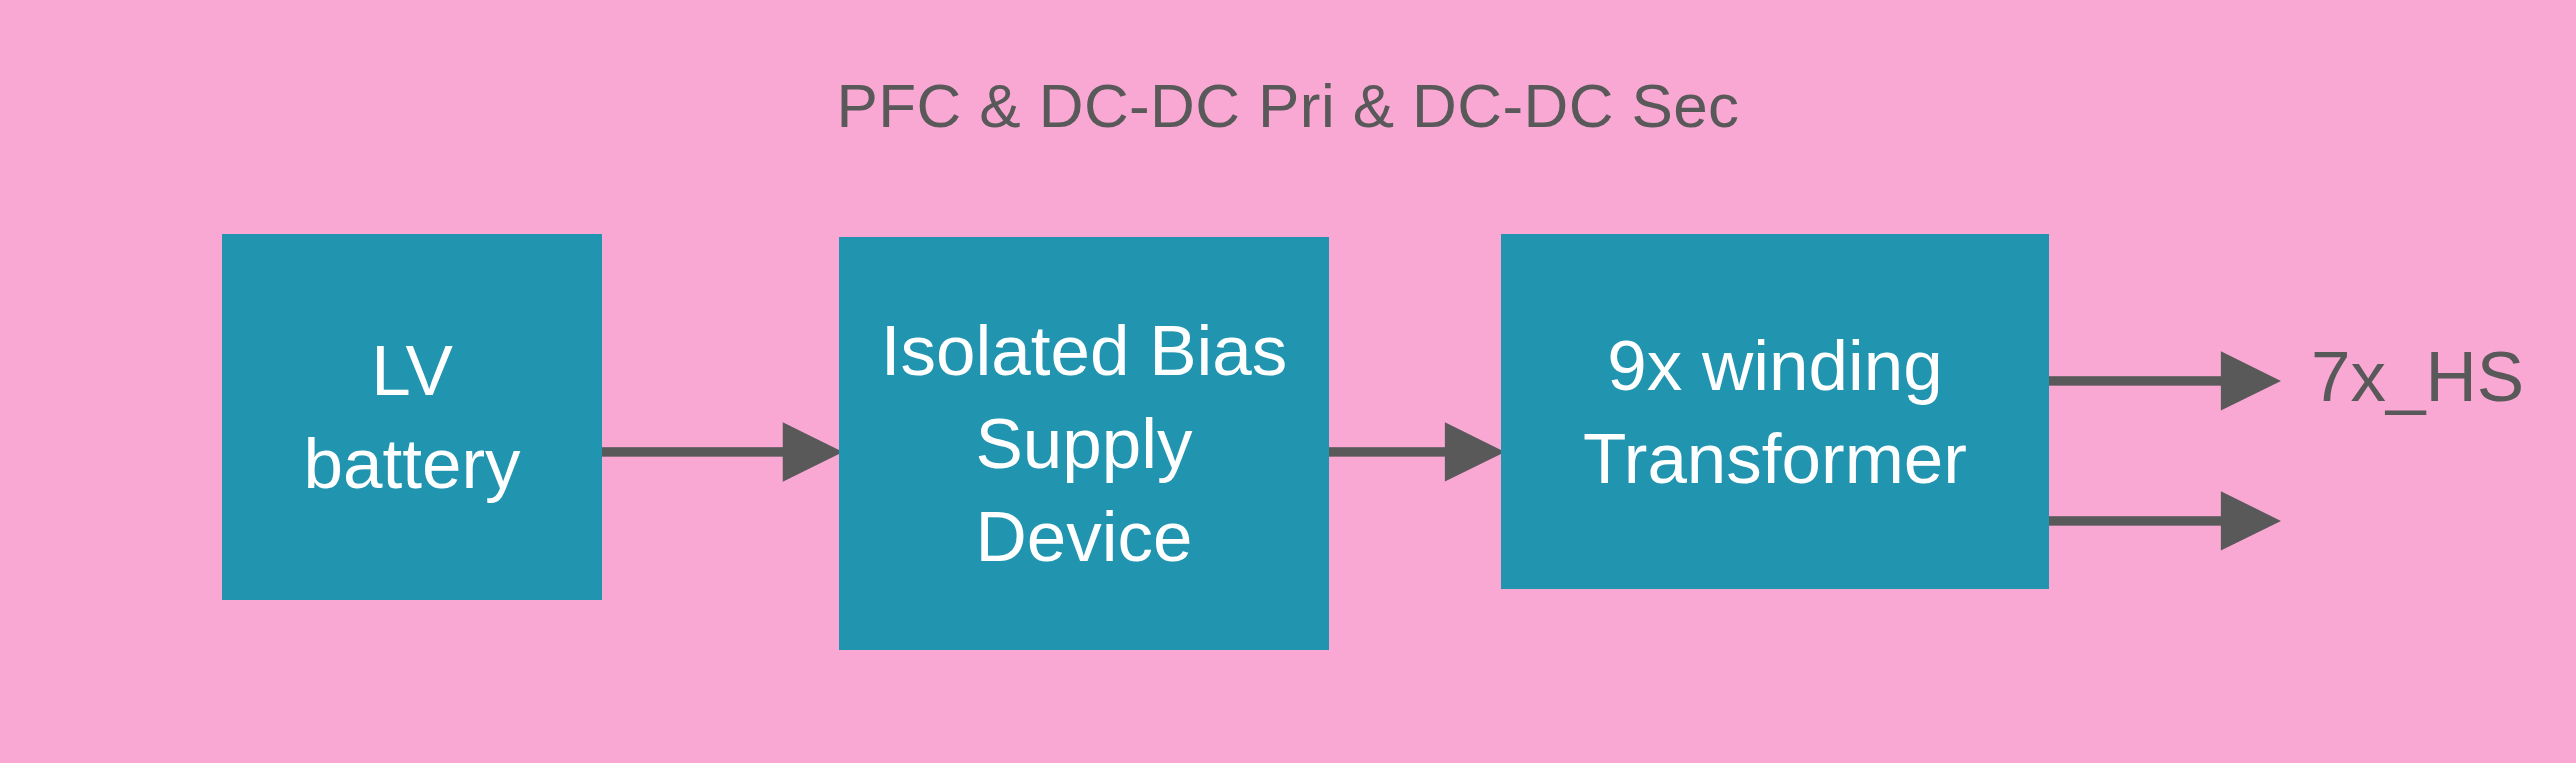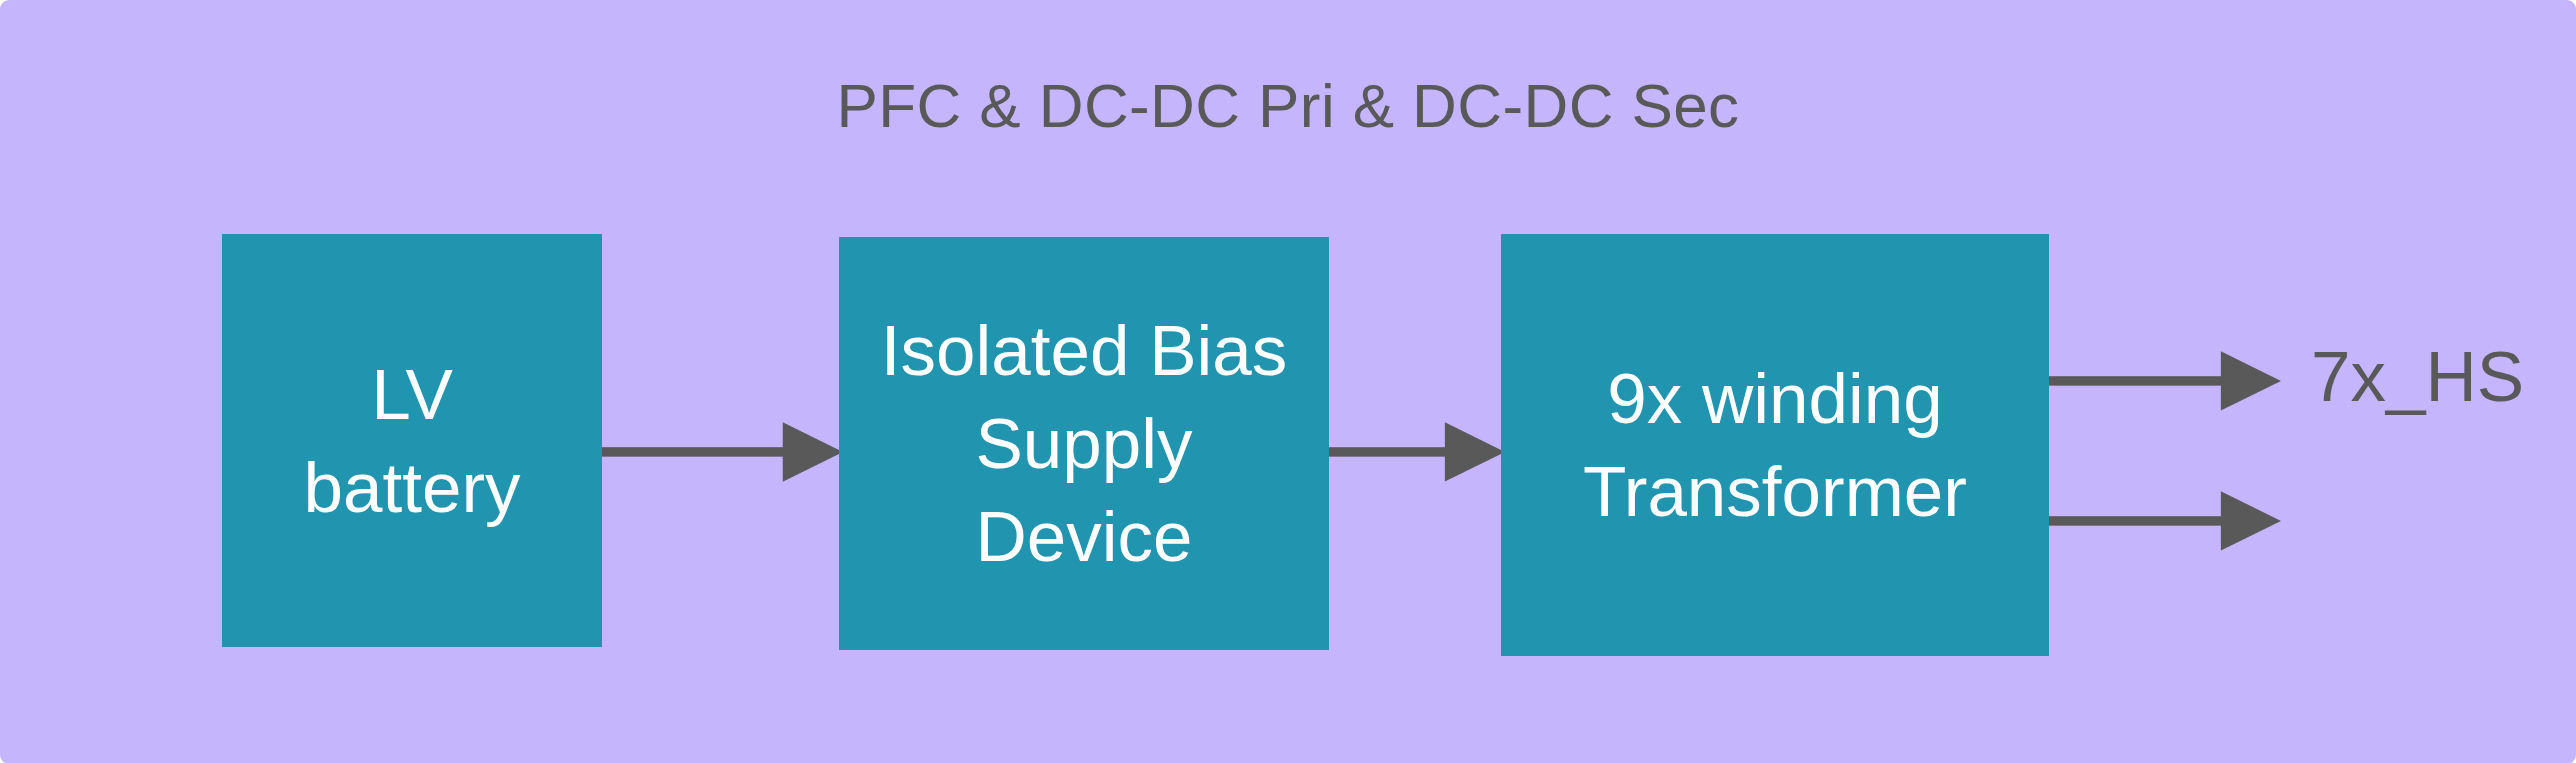--- a/index.html
+++ b/index.html
@@ -7,23 +7,22 @@
     padding: 0;
     background: #ffffff;
   }
   body {
     font-family: "Liberation Sans", sans-serif;
   }
   #canvas {
     position: relative;
     width: 2576px;
     height: 764px;
-    background: #c4b5fd;
+    background: #f9a8d4;
     overflow: hidden;
-    border-radius: 9px;
   }
 
   
   .diagram-title {
     position: absolute;
     left: 0;
     top: 67px;
     width: 2576px;
     text-align: center;
     font-size: 62px;
@@ -44,23 +43,23 @@
     align-items: center;
     justify-content: center;
     text-align: center;
     box-sizing: border-box;
   }
   .node-label {
     display: block;
     width: 100%;
     white-space: pre-line;
   }
-  #box-lv-battery      { left: 222px;  top: 234px; width: 380px; height: 413px; justify-content: flex-end; }
+  #box-lv-battery      { left: 222px;  top: 234px; width: 380px; height: 366px; justify-content: flex-end; }
   #box-isolated-bias   { left: 839px;  top: 237px; width: 490px; height: 413px; }
-  #box-transformer     { left: 1501px; top: 234px; width: 548px; height: 422px; }
+  #box-transformer     { left: 1501px; top: 234px; width: 548px; height: 355px; }
 
   
   .connector {
     position: absolute;
     height: 95px;
   }
   .connector svg { display: block; overflow: visible; }
 
   #arrow-battery-to-bias { left: 602px;  top: 404px; width: 241px; }
   #arrow-bias-to-xfmr    { left: 1329px; top: 404px; width: 176px; }

